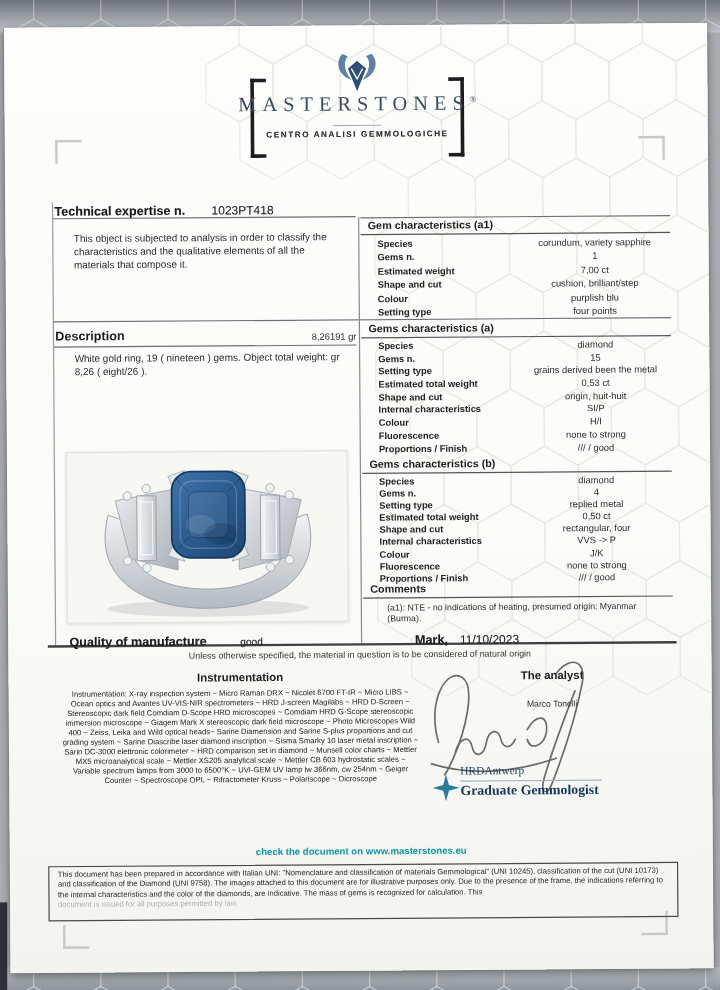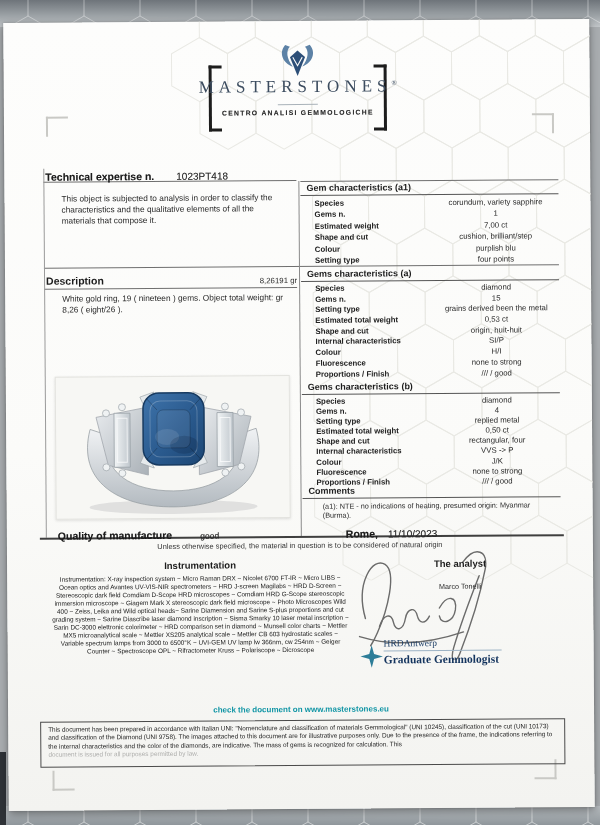--- a/index.html
+++ b/index.html
@@ -383,21 +383,21 @@
         <path d="M90,21 L101,33 M145,21 L134,33 M90,83 L101,71 M145,83 L134,71" stroke="rgba(0,0,0,0.3)" stroke-width="0.8"></path>
         <ellipse cx="111" cy="60" rx="12" ry="8" fill="rgba(255,255,255,0.10)"></ellipse>
         <ellipse cx="128" cy="68" rx="14" ry="9" fill="rgba(0,10,30,0.15)"></ellipse>
       </svg>
     </div>
 
     <div class="quality-row scan-soft">
       <span class="lab">Quality of manufacture</span><span class="val">good</span>
     </div>
     <div class="rome-row scan-soft">
-      <span class="city">Rome,</span><span class="date">11/10/2023</span>
+      <span class="city">Mark,</span><span class="date">11/10/2023</span>
     </div>
     <div class="natural-note">Unless otherwise specified, the material in question is to be considered of natural origin</div>
 
     <div class="sec sec-a1" style="top:162px;">
       <div class="sec-title">Gem characteristics (a1)</div>
       <div class="rows">
           <div class="row">
           <span class="rl">Species</span>
             <span class="rv">corundum, variety sapphire</span>
         </div>

